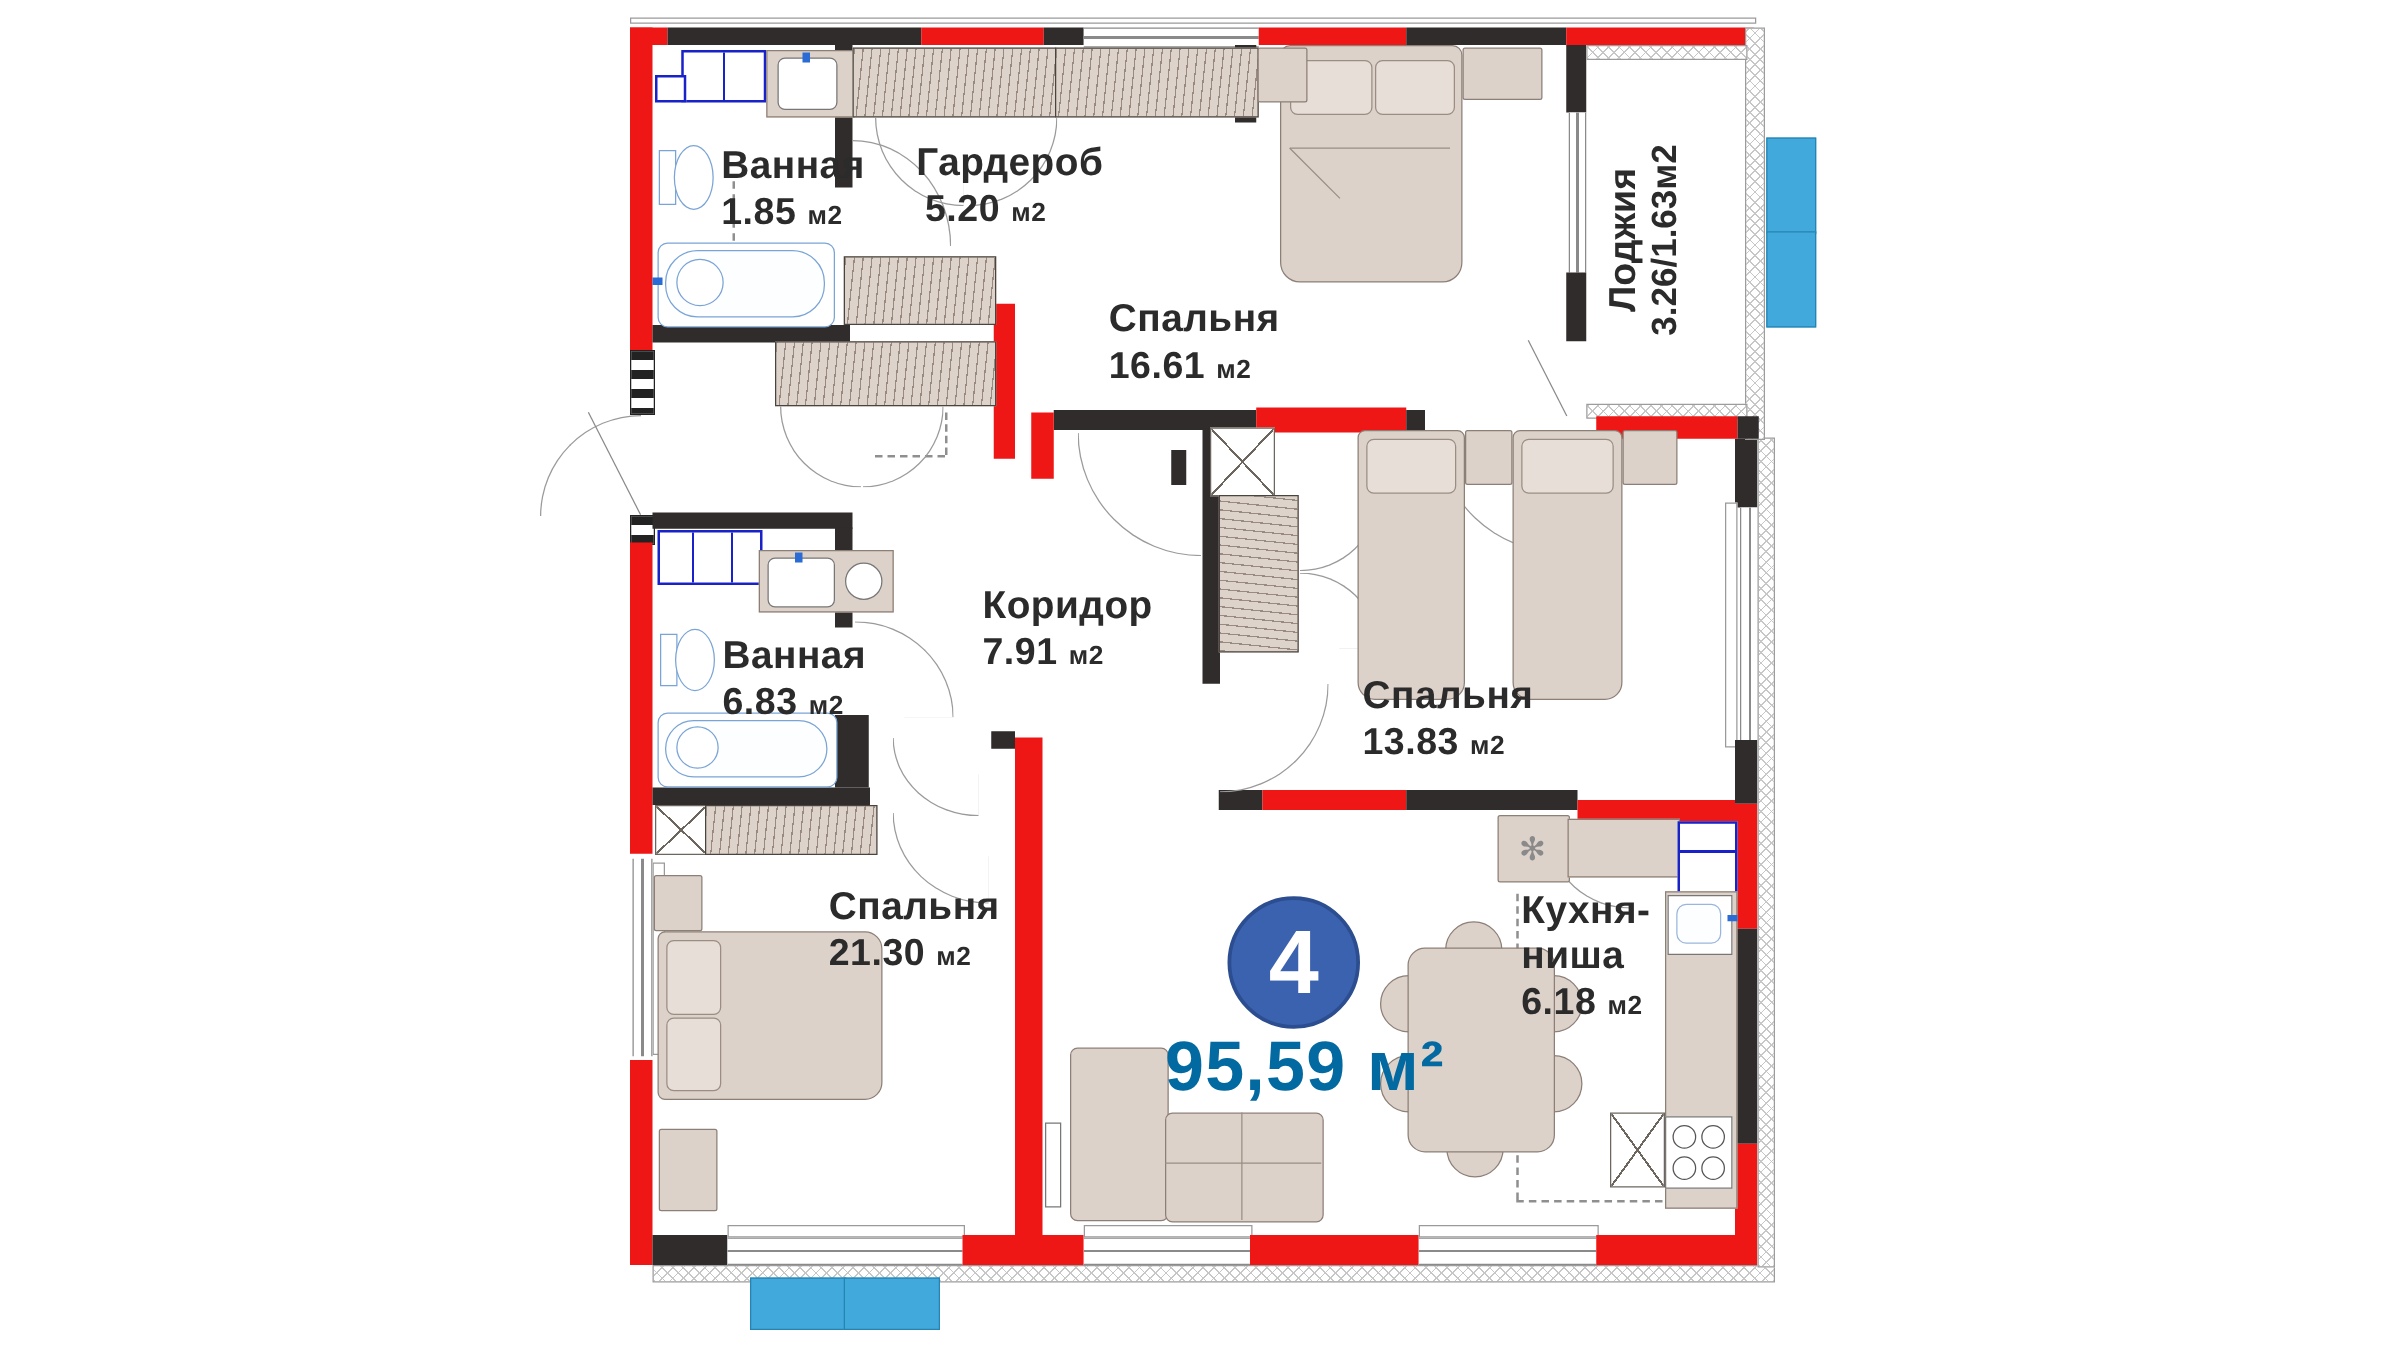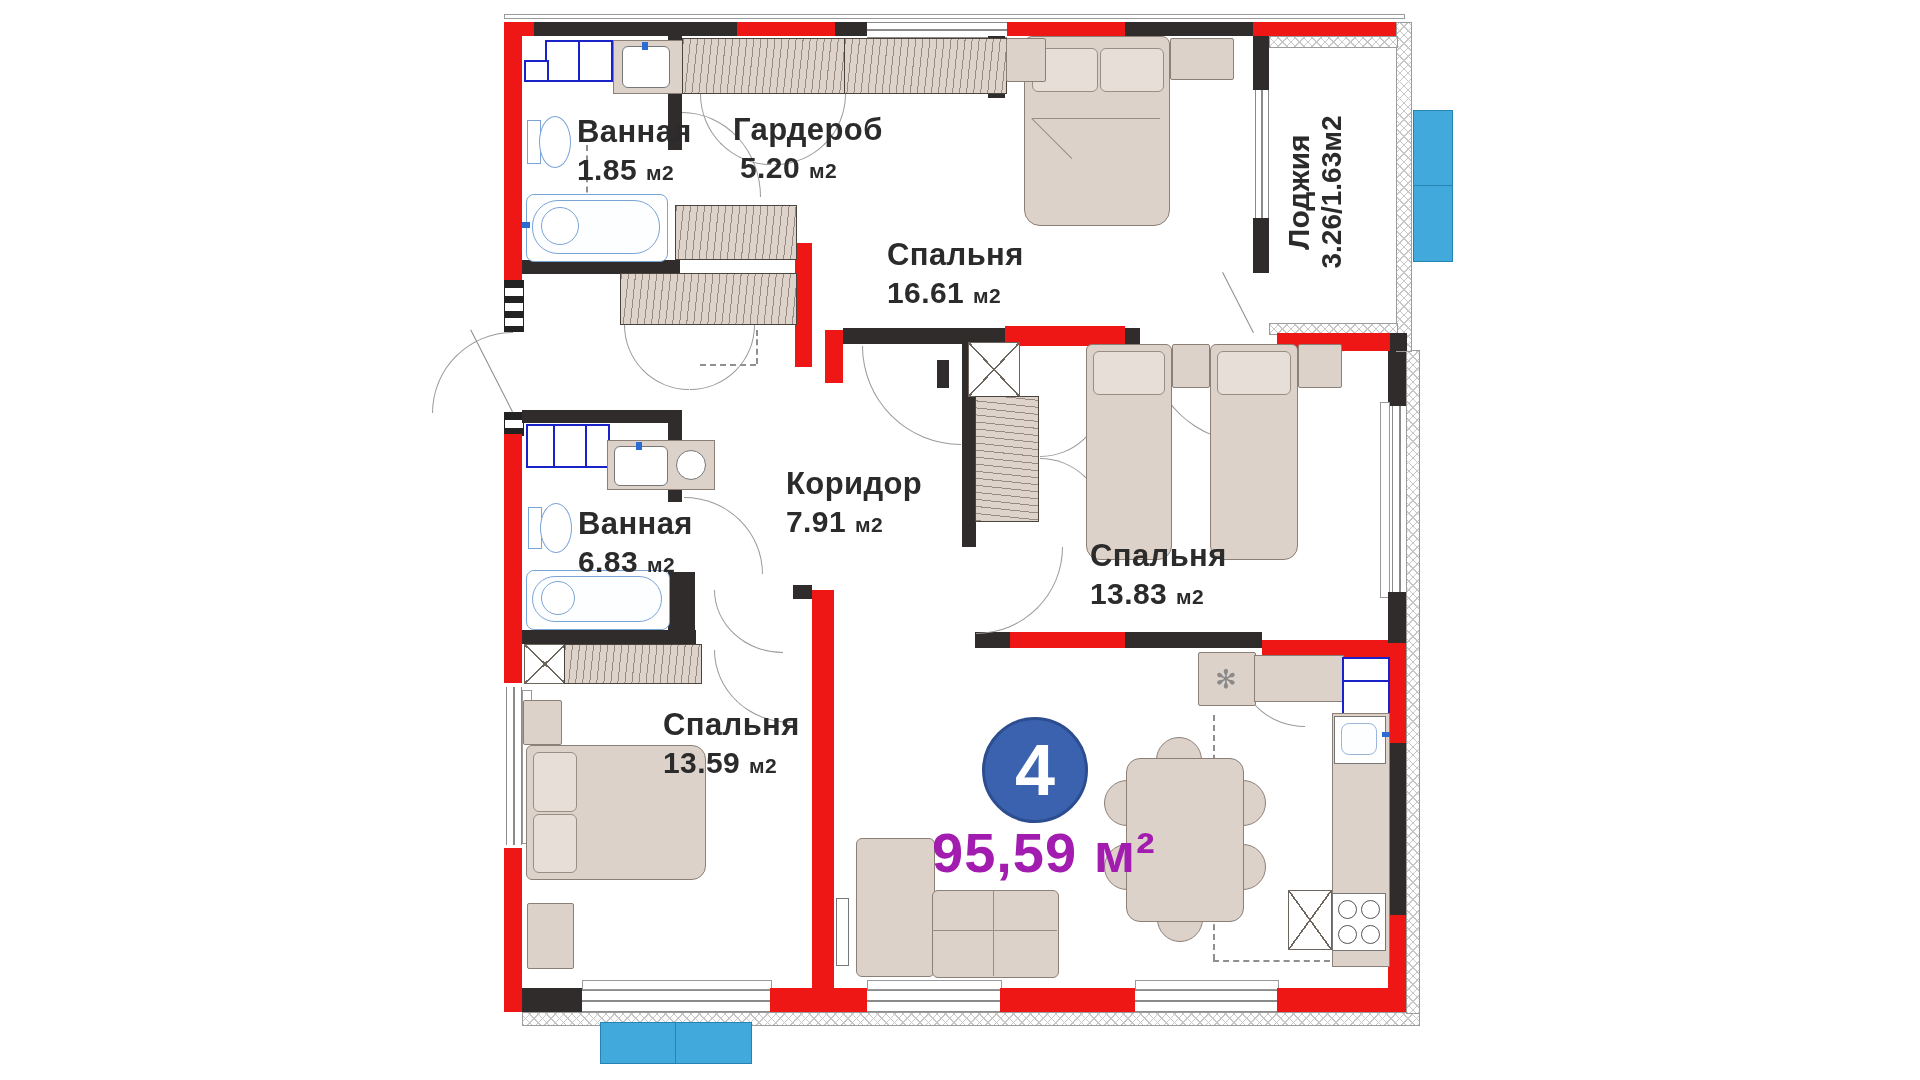--- a/index.html
+++ b/index.html
@@ -49,21 +49,21 @@
   .rn{font-size:31px;line-height:36px;}
   .ra{font-size:30px;line-height:34px;margin-top:3px;}
   .ra .u{font-size:21px;margin-left:9px;}
   .loggia-label{position:absolute;left:1172px;top:152px;width:300px;height:80px;transform:rotate(-90deg);
                 text-align:center;z-index:20;color:#2b2b2b;font-weight:600;}
   .loggia-label .rn{font-size:30px;line-height:34px;}
   .loggia-label .ra2{font-size:28px;line-height:32px;font-weight:600;}
   .badge{position:absolute;left:982px;top:717px;width:100px;height:100px;border-radius:50%;
          background:#3b62ae;border:3px solid #2c4d8f;z-index:25;display:flex;align-items:center;justify-content:center;}
   .badge span{color:#fff;font-size:72px;font-weight:700;line-height:1;}
-  .total{position:absolute;left:932px;top:820px;font-size:56px;font-weight:700;color:#a21caf;z-index:25;letter-spacing:1px;}
+  .total{position:absolute;left:932px;top:820px;font-size:56px;font-weight:700;color:#0369a1;z-index:25;letter-spacing:1px;}
   .wm{position:absolute;left:766px;top:512px;font-size:96px;font-weight:700;color:rgba(20,20,20,.06);
       z-index:40;letter-spacing:6px;pointer-events:none;}
   .burner{position:absolute;width:17px;height:17px;border:1.7px solid #555;border-radius:50%;background:#fff;}
   .chair{position:absolute;width:44px;height:44px;border-radius:50%;background:#ddd2ca;border:1.5px solid #8c7f76;z-index:1;}
   .ticon{position:absolute;color:#8a8a8a;font-size:26px;z-index:3;}
   .dotb{position:absolute;background:#2a6bd4;}
   .tub-in{position:absolute;border:1.2px solid #7aa4d6;border-radius:26px;background:#fdfeff;}
   .tub-c{position:absolute;border:1.2px solid #7aa4d6;border-radius:50%;background:#fff;}
 </style>
 </head>
@@ -287,24 +287,29 @@
     <div class="ra"><span>6.83</span><span class="u">м2</span></div>
   </div>
 
   <div class="rlabel" style="left:1090px;top:538px;">
     <div class="rn">Спальня</div>
     <div class="ra"><span>13.83</span><span class="u">м2</span></div>
   </div>
 
   <div class="rlabel" style="left:663px;top:707px;">
     <div class="rn">Спальня</div>
-    <div class="ra"><span>13.59</span><span class="u">м2</span></div>
-  </div>
-
-
+    <div class="ra"><span>21.30</span><span class="u">м2</span></div>
+  </div>
+
+
+  <div class="rlabel" style="left:1217px;top:710px;">
+    <div class="rn">Кухня-</div>
+    <div class="rn">ниша</div>
+    <div class="ra"><span>6.18</span><span class="u">м2</span></div>
+  </div>
 
   <div class="badge">
     <span>4</span>
   </div>
   <div class="total">95,59 м²</div>
 
 
 </div>
 
 </body></html>

